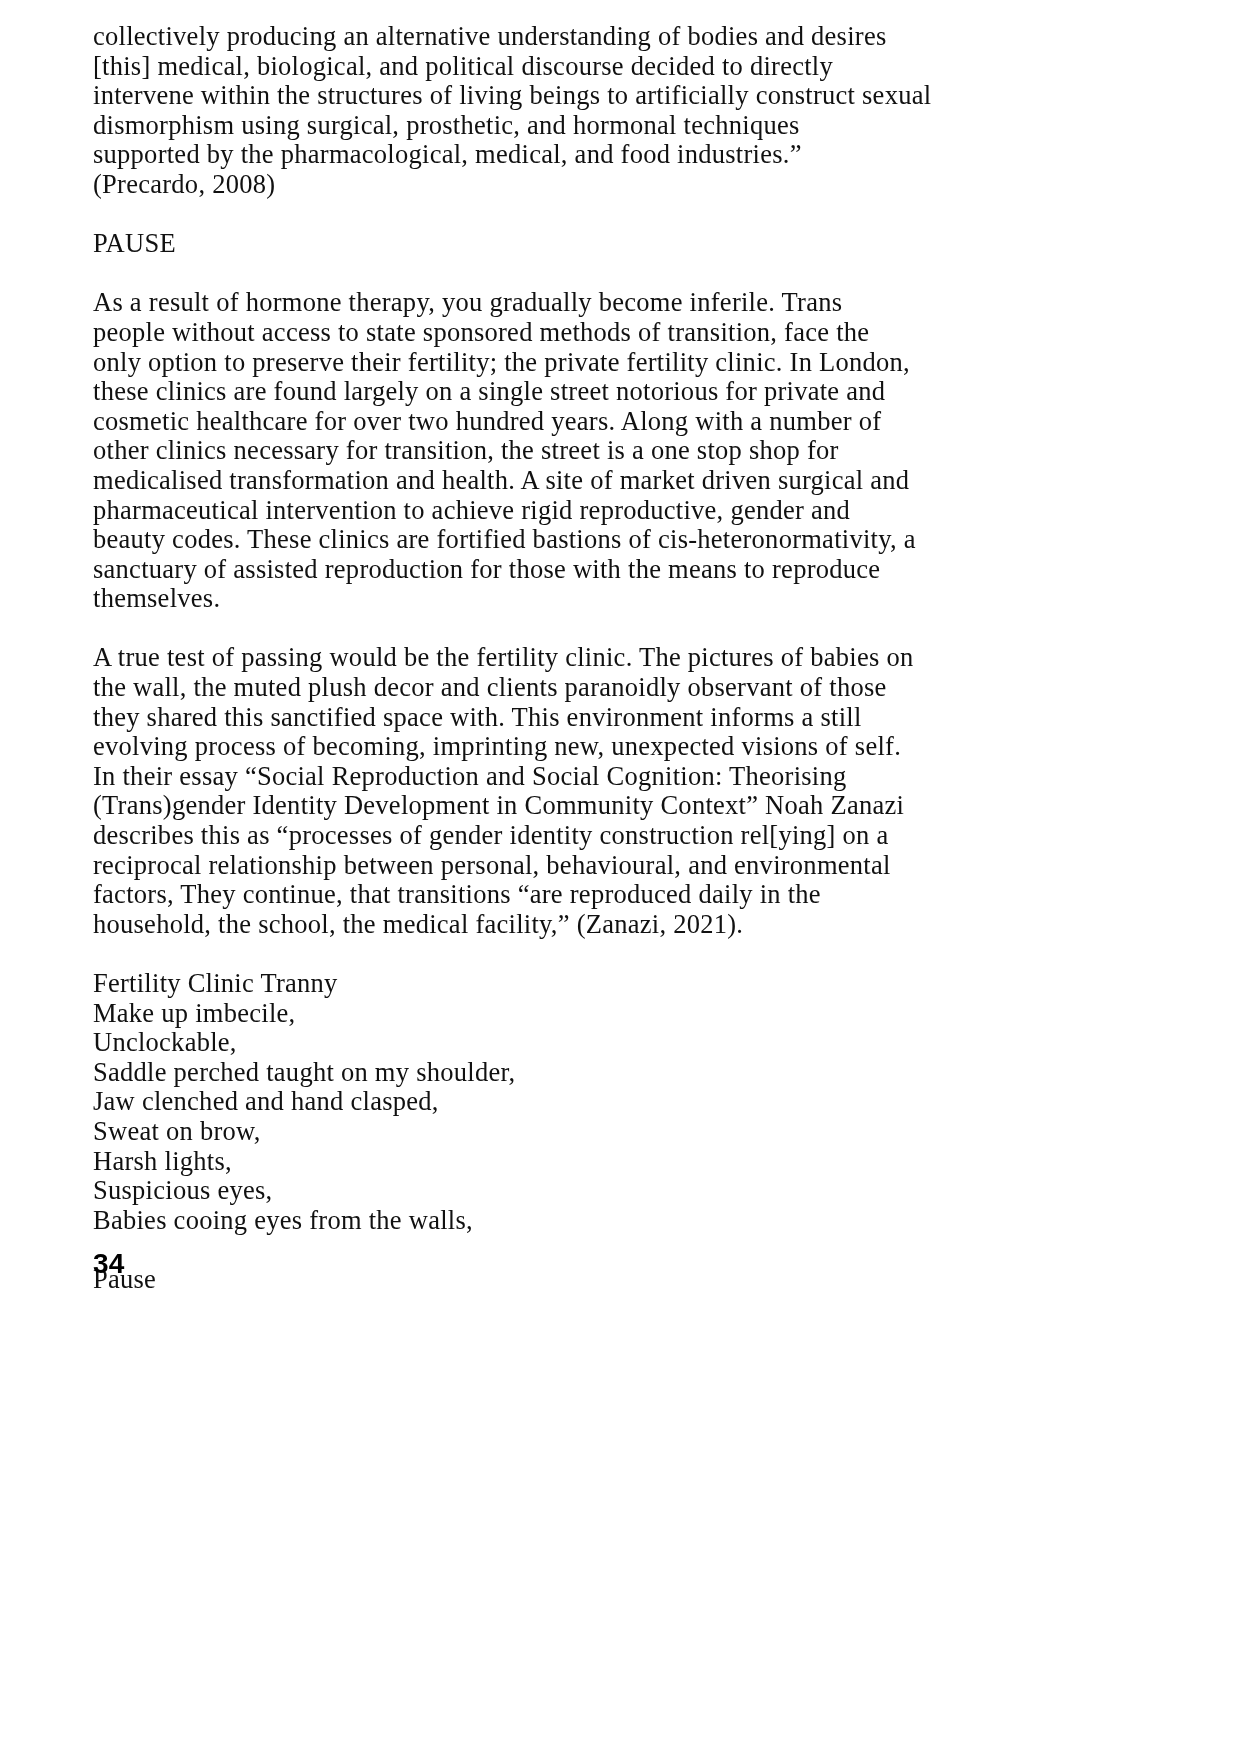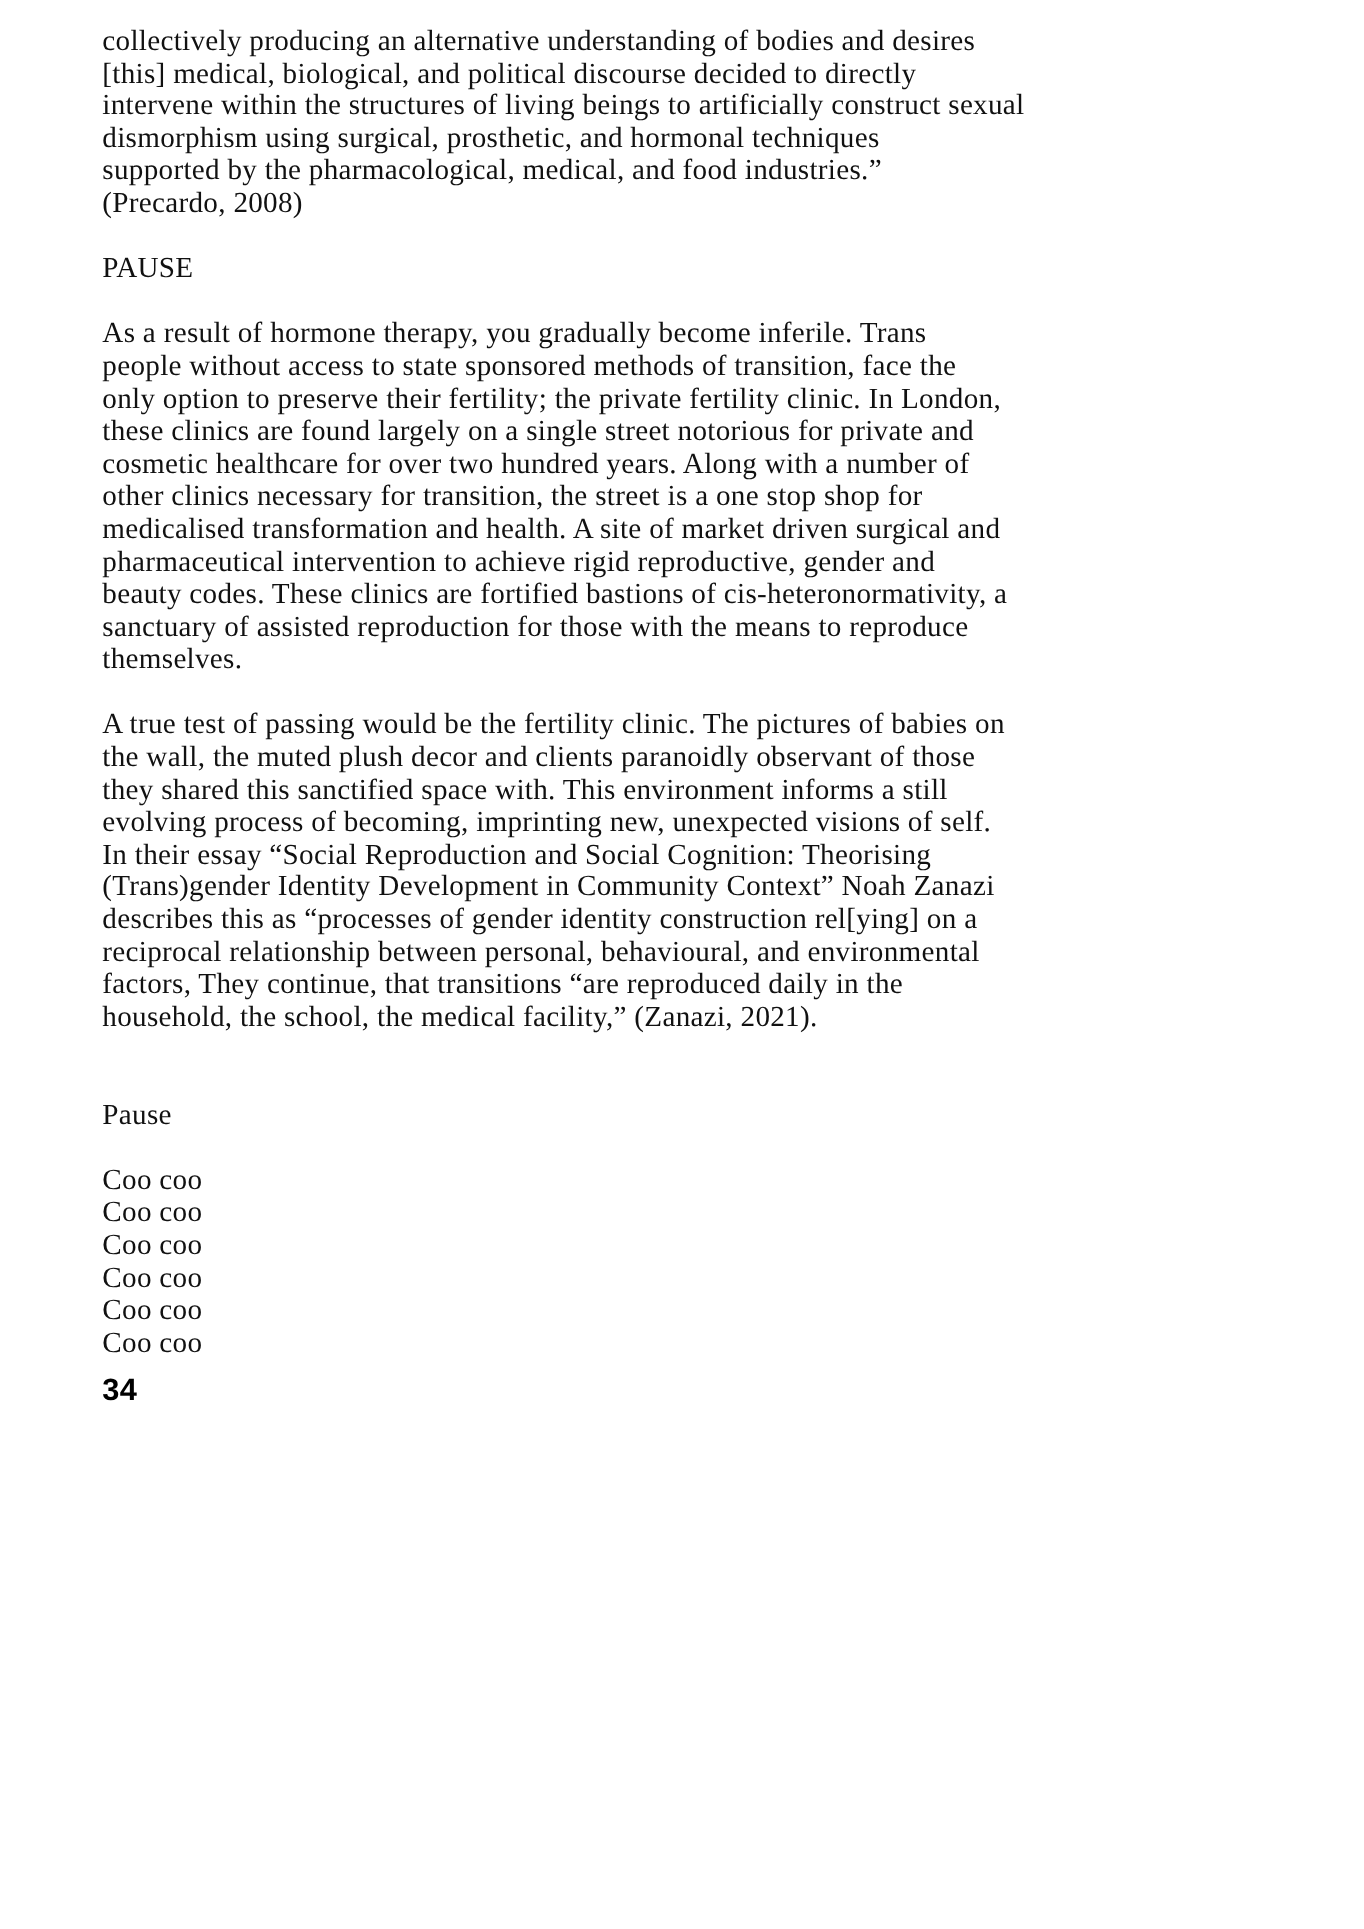--- a/index.html
+++ b/index.html
@@ -83,20 +83,29 @@
 evolving process of becoming, imprinting new, unexpected visions of self.
 In their essay “Social Reproduction and Social Cognition: Theorising
 (Trans)gender Identity Development in Community Context” Noah Zanazi
 describes this as “processes of gender identity construction rel[ying] on a
 reciprocal relationship between personal, behavioural, and environmental
 factors, They continue, that transitions “are reproduced daily in the
 household, the school, the medical facility,” (Zanazi, 2021).</div>
 
     <div class="spacer"></div>
 
+    <div class="block">Fertility Clinic Tranny
+Make up imbecile,
+Unclockable,
+Saddle perched taught on my shoulder,
+Jaw clenched and hand clasped,
+Sweat on brow,
+Harsh lights,
+Suspicious eyes,
+Babies cooing eyes from the walls,</div>
 
     <div class="spacer"></div>
 
     <div class="block">Pause</div>
 
     <div class="spacer"></div>
 
     <div class="block">Coo coo
 Coo coo
 Coo coo

